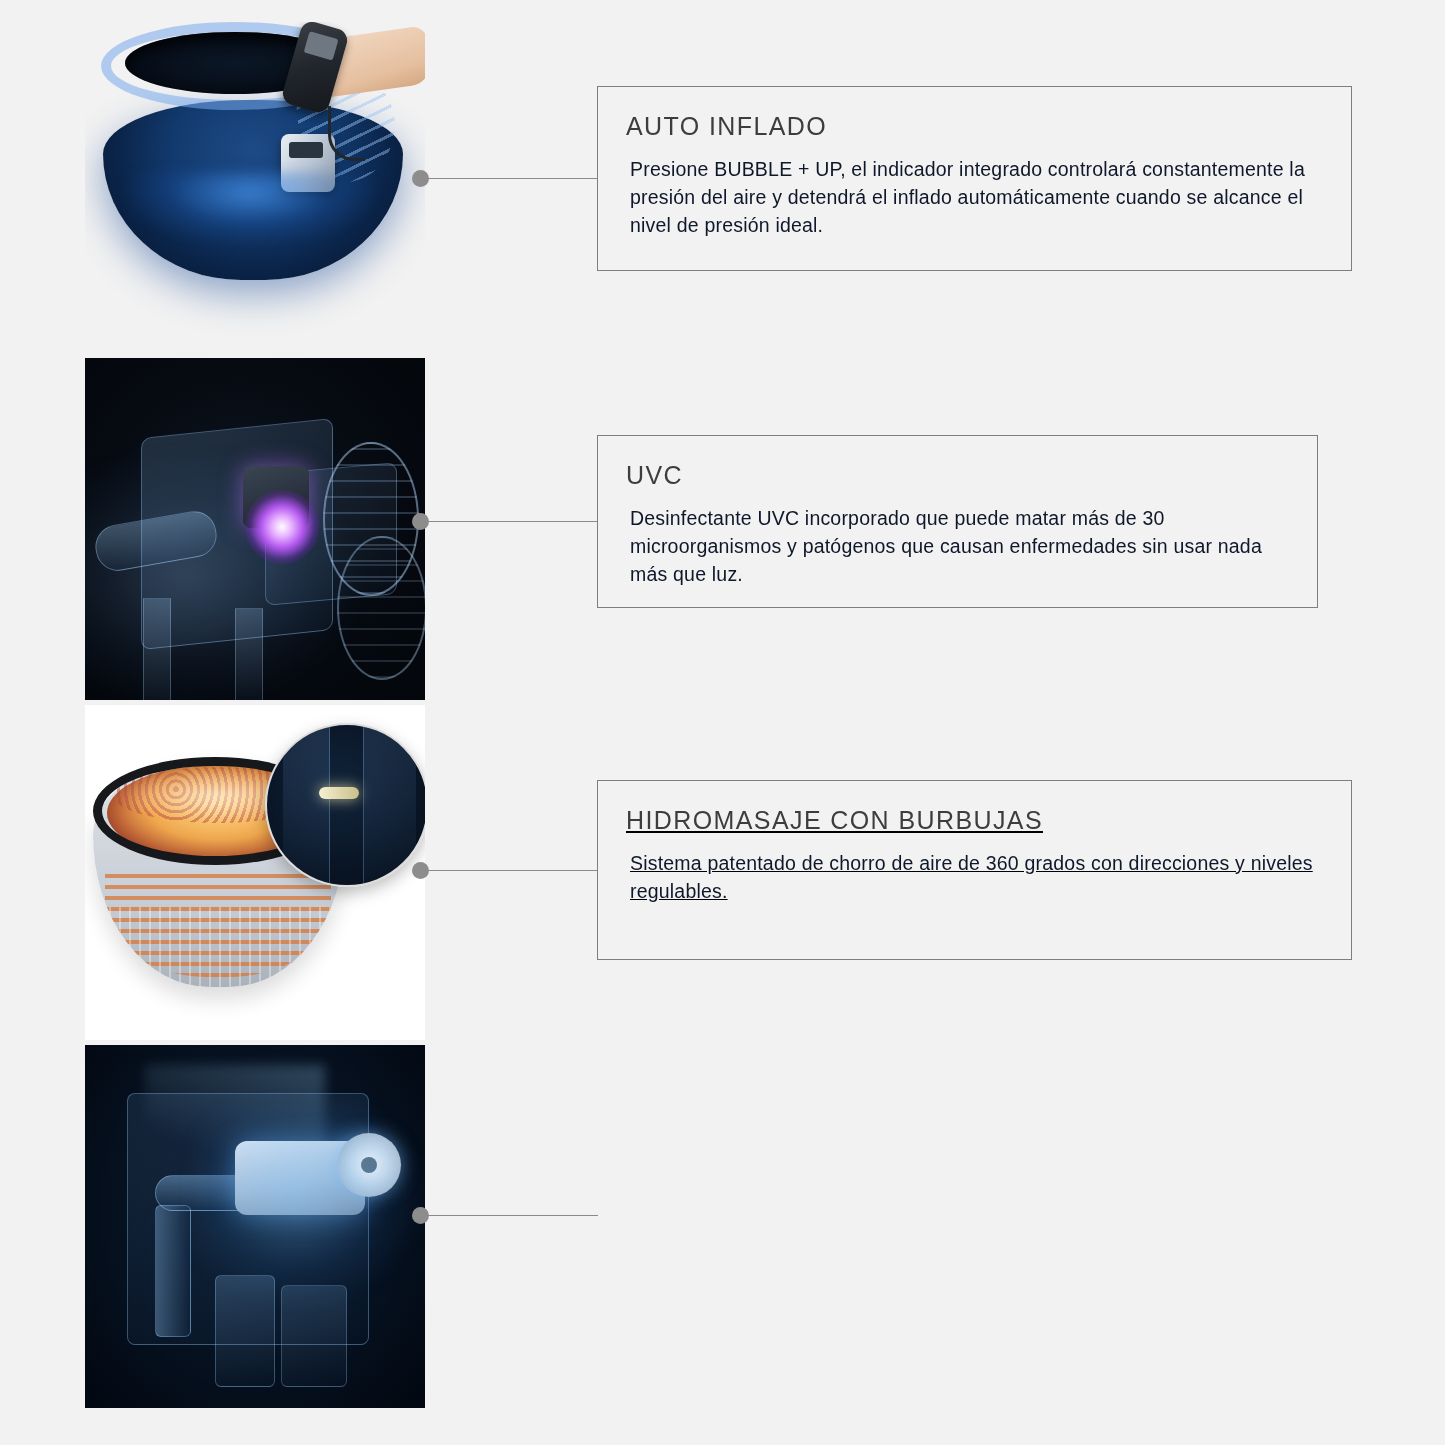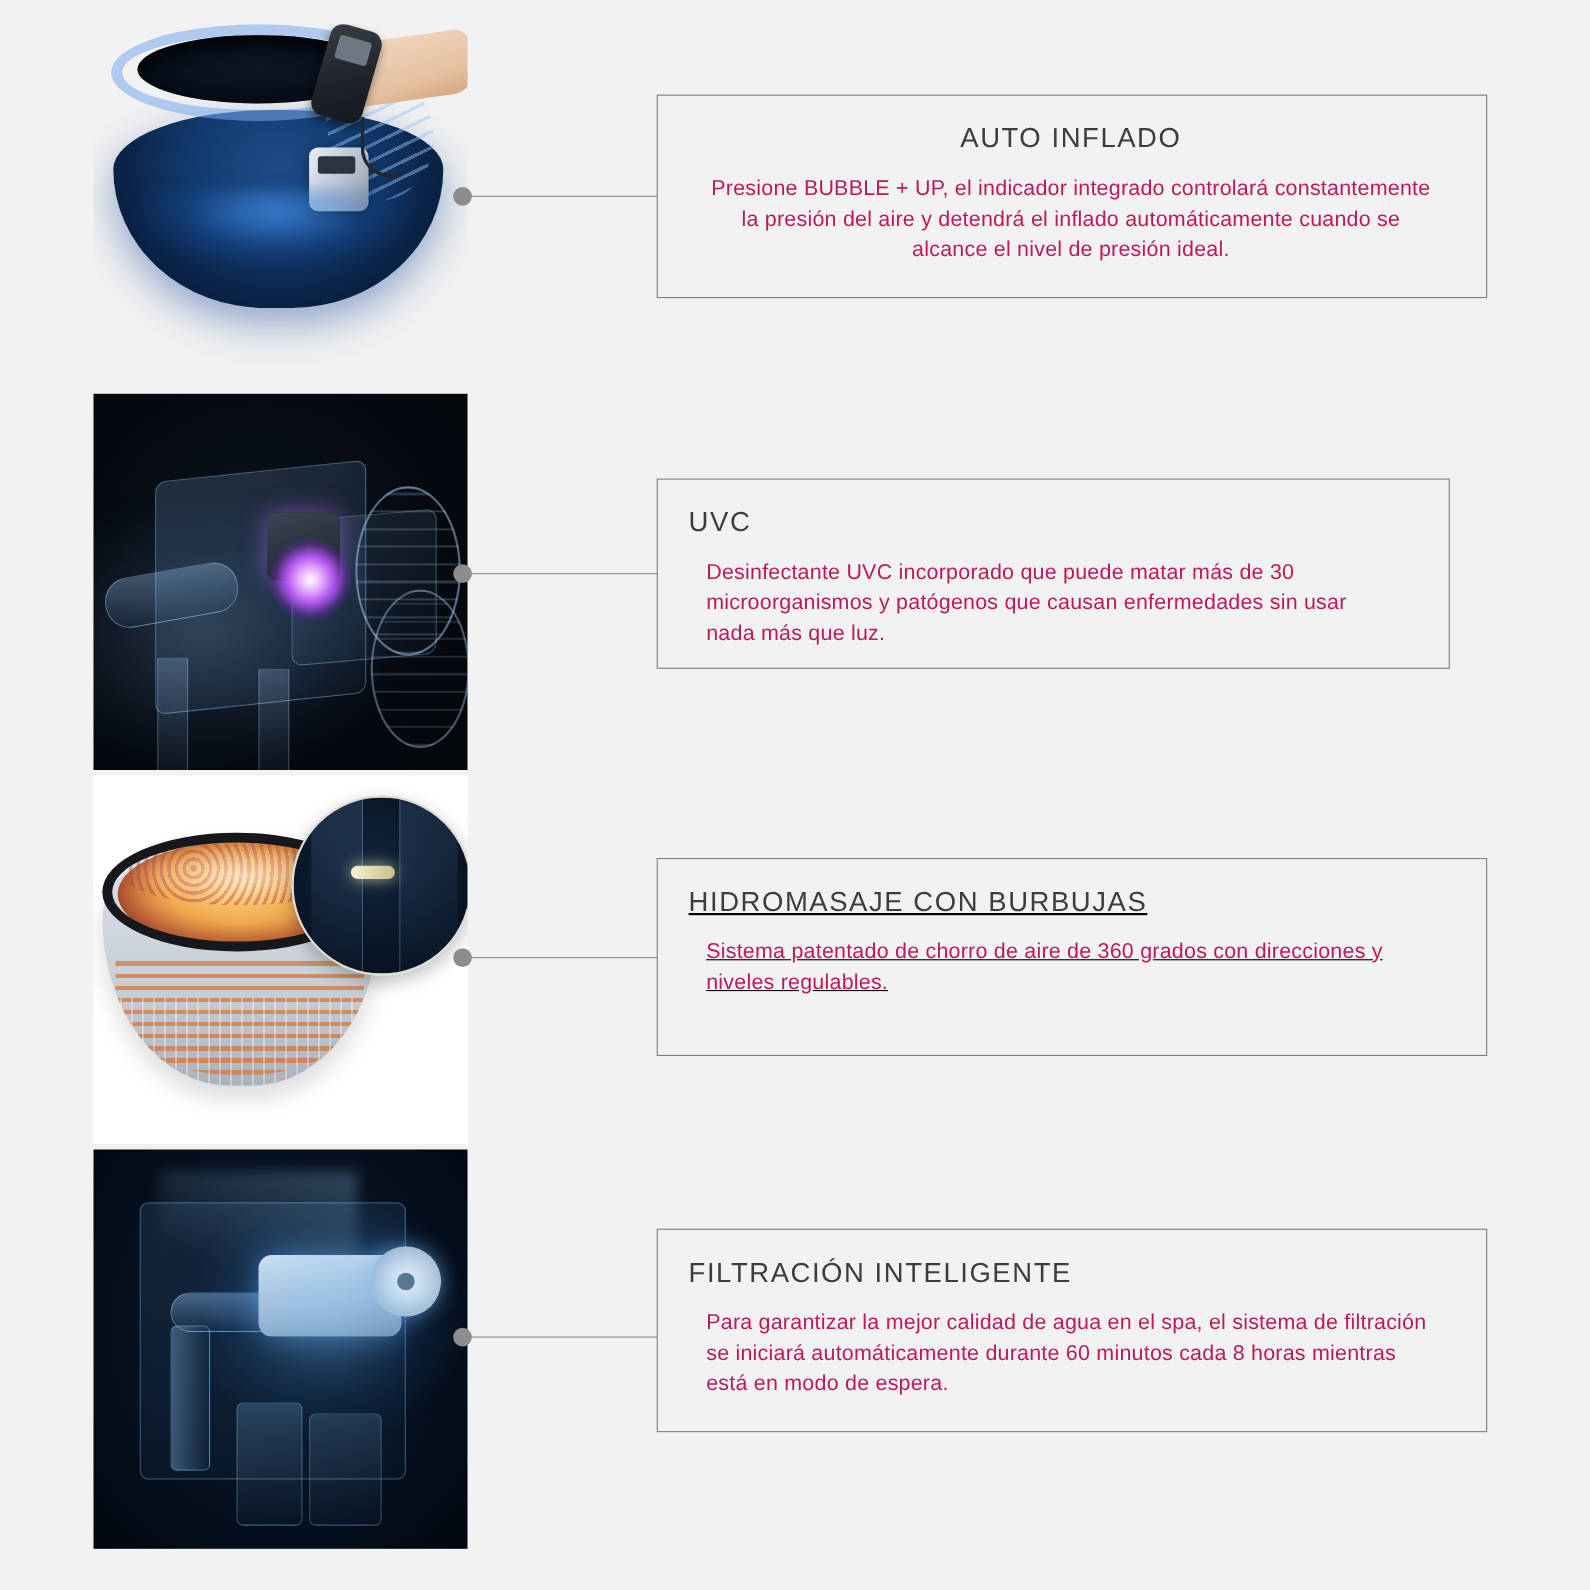--- a/index.html
+++ b/index.html
@@ -66,22 +66,22 @@
     font-size: 25px;
     letter-spacing: 1.4px;
     color: #3d3d3d;
     font-weight: 400;
     margin: 0 0 14px 0;
     line-height: 1.1;
   }
   .card-body {
     font-size: 19.5px;
     line-height: 1.45;
-    color: #be185d;
-    margin: 16px;
+    color: #0f172a;
+    margin: 4px;
     letter-spacing: 0.2px;
   }
 
   
   .ill1 { background: #f2f2f2; }
   .spa-bowl {
     position: absolute;
     left: 18px;
     top: 78px;
     width: 300px;
@@ -503,21 +503,21 @@
         <div class="spa-glow"></div>
         <div class="hand"></div>
         <div class="remote"></div>
         <div class="cord"></div>
       </div>
     </div>
 
     <div class="connector-dot" style="left:412px;top:170px;"></div>
     <div class="connector" style="left:428px;top:178px;width:170px;"></div>
 
-    <div class="card" style="left:597px;top:86px;width:755px;height:185px;text-align:center;">
+    <div class="card" style="left:597px;top:86px;width:755px;height:185px;">
       <h2 class="card-title">AUTO INFLADO</h2>
       <p class="card-body">Presione BUBBLE + UP, el indicador integrado controlará constantemente la presión del aire y detendrá el inflado automáticamente cuando se alcance el nivel de presión ideal.</p>
     </div>
   </div>
 
   <div class="feature-row" style="top:348px;height:352px;">
 
     <div class="thumb ill2" style="top:10px;height:342px;">
       <div class="thumb-inner">
         <div class="uv-fog"></div>
@@ -582,19 +582,15 @@
         <div class="f-motor"></div>
         <div class="f-fan"></div>
         <div class="f-beam"></div>
         <div class="f-glow"></div>
       </div>
     </div>
 
     <div class="connector-dot" style="left:412px;top:162px;"></div>
     <div class="connector" style="left:428px;top:170px;width:170px;"></div>
 
-    <div class="card" style="left:597px;top:72px;width:755px;height:185px;">
-      <h2 class="card-title">FILTRACIÓN INTELIGENTE</h2>
-      <p class="card-body">Para garantizar la mejor calidad de agua en el spa, el sistema de filtración se iniciará automáticamente durante 60 minutos cada 8 horas mientras está en modo de espera.</p>
-    </div>
   </div>
 
 </div>
 
 </body></html>

